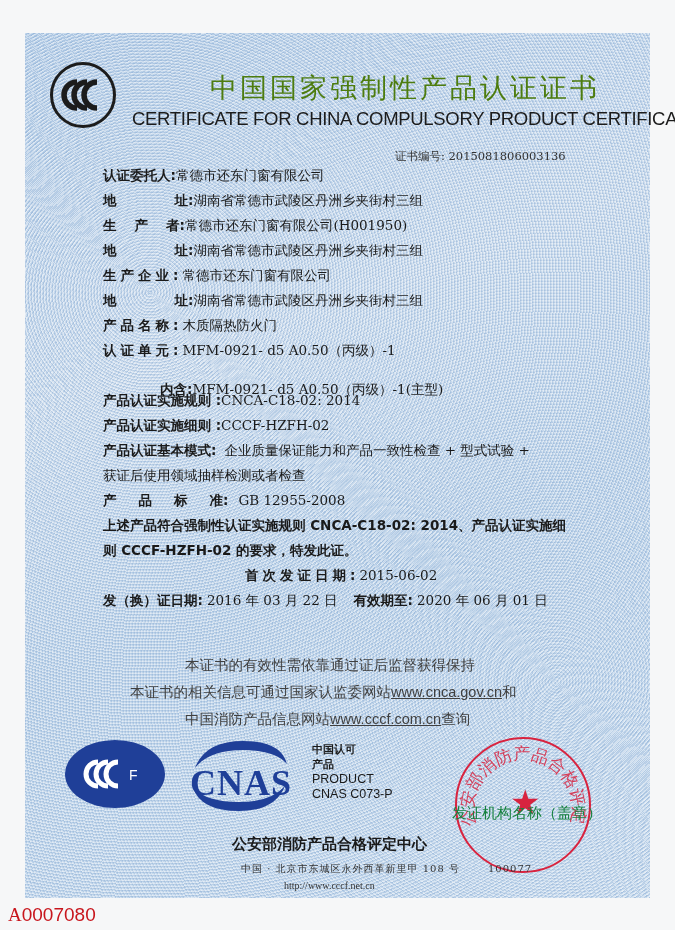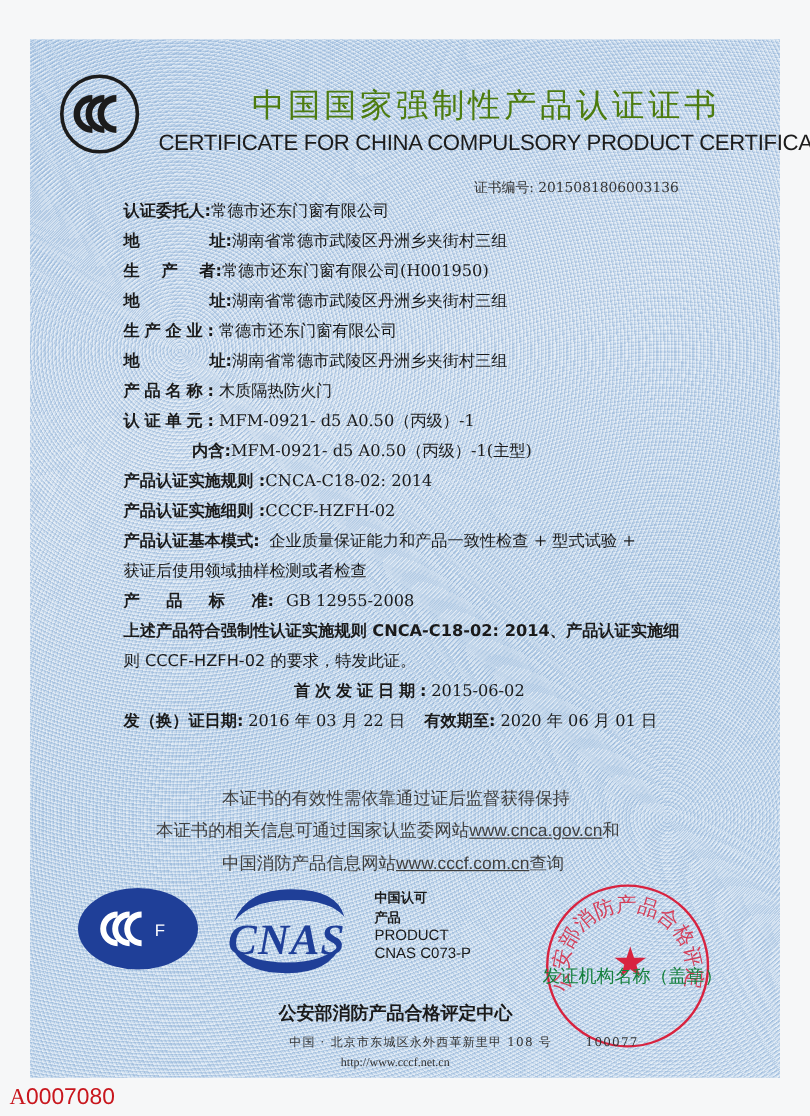--- a/index.html
+++ b/index.html
@@ -35,21 +35,21 @@
   .row .lbl { font-family:"DejaVu Sans", sans-serif; font-weight:bold; }
   .row .val { font-family:"DejaVu Serif", serif; }
   .sp { display:inline-block; }
   .notice { font-family:"DejaVu Sans", sans-serif; font-size:14.5px; color:#404040; }
   .link { font-family:"Liberation Sans", sans-serif; text-decoration:underline;margin-top:48px; }
   .logo-oval {
     position:absolute; background:#1f3f98; border-radius:50%;
   }
   .cnas-word {
     position:absolute; left:190px; top:762px; font-family:"Liberation Serif", serif;
-    font-style:italic; font-weight:bold; font-size:36px; color:#1f3f98; letter-spacing:1px;
+    font-weight:bold; font-size:36px; color:#1f3f98; letter-spacing:1px;
   }
   .prod-info { left:312px; top:742px; font-size:12.5px; line-height:15px; font-family:"Liberation Sans", sans-serif; color:#1a1a1a; white-space:normal; }
   .stamp {
     position:absolute; left:455px; top:737px; width:136px; height:136px;
     border:2.5px solid #d8233f; border-radius:50%; box-sizing:border-box;
   }
   .stamp-star { position:absolute; left:510px; top:785px; font-size:34px; color:#d8233f; line-height:1; }
   .issuer { left:452px; top:804px; font-size:15px; color:#15803d; }
   .center-name { left:232px; top:835px; font-family:"DejaVu Sans", sans-serif; font-weight:bold; font-size:15px; }
   .addr { left:198px; top:862px; font-size:10px; color:#333; letter-spacing:1px;padding-left:43px; }
@@ -96,21 +96,21 @@
 </div>
 <div class="row" style="top:292px">
   <span class="lbl">地<span class="sp" style="width:58px"></span>址:</span><span class="val">湖南省常德市武陵区丹洲乡夹街村三组</span>
 </div>
 <div class="row" style="top:317px">
   <span class="lbl" style="letter-spacing:4px">产品名称:</span><span class="val">木质隔热防火门</span>
 </div>
 <div class="row" style="top:342px">
   <span class="lbl" style="letter-spacing:4px">认证单元:</span><span class="val">MFM-0921- d5 A0.50（丙级）-1</span>
 </div>
-<div class="row" style="top:367px; left:160px">
+<div class="row" style="top:381px; left:160px">
   <span class="lbl">内含:</span><span class="val">MFM-0921- d5 A0.50（丙级）-1(主型)</span>
 </div>
 <div class="row" style="top:392px">
   <span class="lbl">产品认证实施规则 :</span><span class="val">CNCA-C18-02: 2014</span>
 </div>
 <div class="row" style="top:417px">
   <span class="lbl">产品认证实施细则 :</span><span class="val">CCCF-HZFH-02</span>
 </div>
 <div class="row" style="top:442px">
   <span class="lbl">产品认证基本模式:</span><span class="sp" style="width:8px"></span><span class="val">企业质量保证能力和产品一致性检查 + 型式试验 +</span>
@@ -119,21 +119,21 @@
   <span class="val">获证后使用领域抽样检测或者检查</span>
 </div>
 <div class="row" style="top:492px">
   <span class="lbl">产<span class="sp" style="width:22px"></span>品<span class="sp" style="width:22px"></span>标<span class="sp" style="width:22px"></span>准:</span><span class="sp" style="width:10px"></span><span class="val">GB 12955-2008</span>
 </div>
 
 <div class="row" style="top:517px">
   <span class="lbl" style="font-weight:bold">上述产品符合强制性认证实施规则 CNCA-C18-02: 2014、产品认证实施细</span>
 </div>
 <div class="row" style="top:542px">
-  <span class="lbl" style="font-weight:normal">则 CCCF-HZFH-02 的要求，特发此证。</span>
+  <span class="lbl" style="font-weight:bold">则 CCCF-HZFH-02 的要求，特发此证。</span>
 </div>
 
 <div class="row" style="top:567px; left:245px">
   <span class="lbl" style="letter-spacing:4px">首次发证日期:</span><span class="val">2015-06-02</span>
 </div>
 <div class="row" style="top:592px">
   <span class="lbl">发（换）证日期:</span><span class="sp" style="width:4px"></span><span class="val">2016 年 03 月 22 日</span><span class="sp" style="width:16px"></span><span class="lbl">有效期至:</span><span class="sp" style="width:4px"></span><span class="val">2020 年 06 月 01 日</span>
 </div>
 
 <div class="abs notice" style="left:185px; top:656px">本证书的有效性需依靠通过证后监督获得保持</div>

